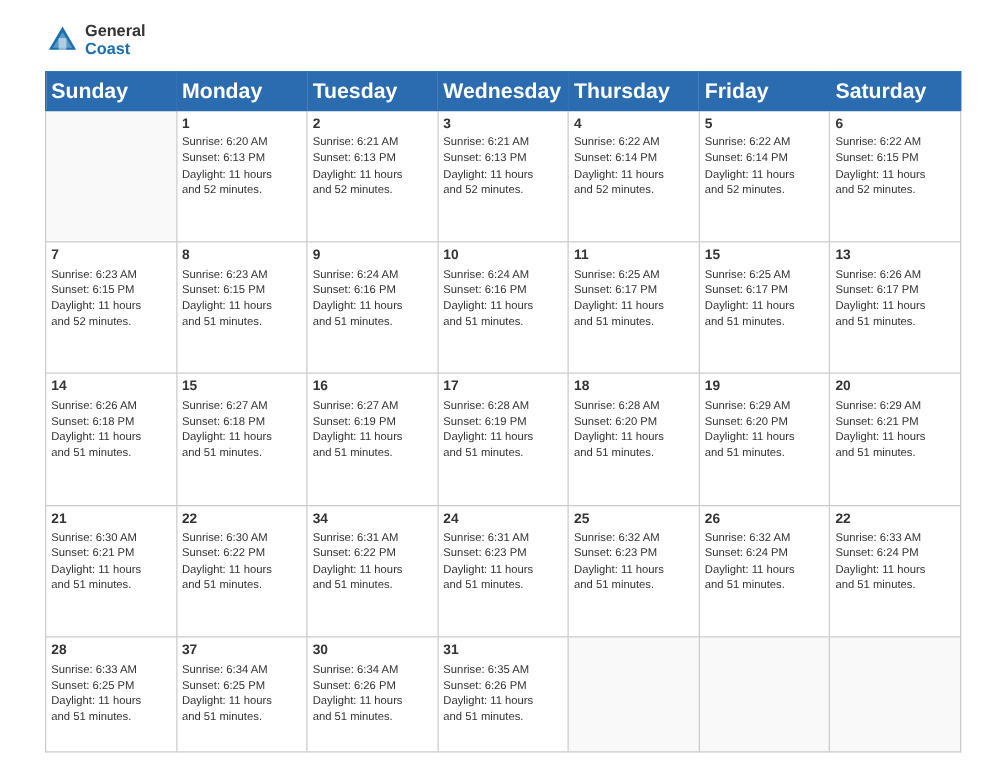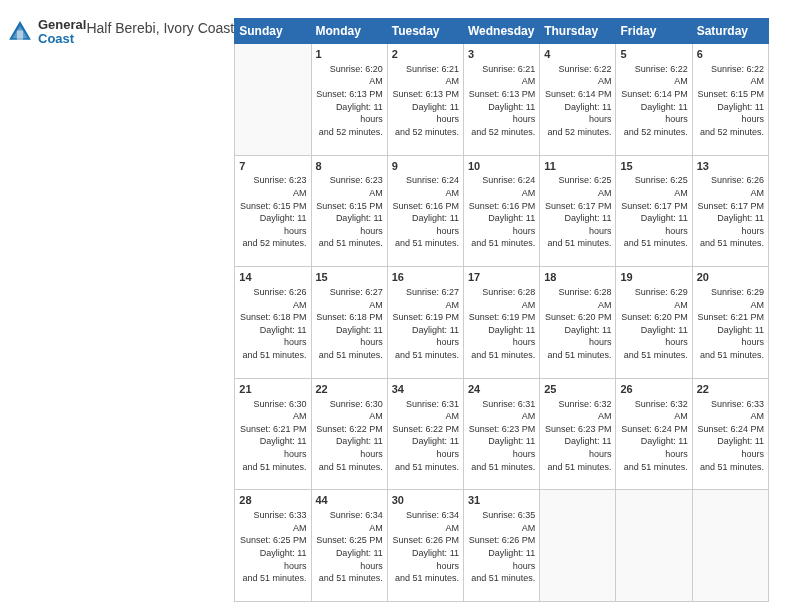--- a/index.html
+++ b/index.html
@@ -6,22 +6,23 @@
     body {
       font-family: Arial, sans-serif;
       background: #fff;
       width: 792px;
       height: 612px;
       overflow: hidden;
     }
     .page {
       width: 789px;
       height: 612px;
-      padding: 18px 20px 10px 6px;
+      padding: 18px 20px 10px 36px;
       display: flex;
+      flex-direction: column;
     }
     .header {
       display: flex;
       justify-content: space-between;
       align-items: flex-start;
       margin-bottom: 10px;
     }
     .logo {
       display: flex;
       align-items: center;
@@ -56,21 +57,21 @@
     }
     .calendar {
       border: 1px solid #ccc;
       border-collapse: collapse;
       width: 100%;
       flex: 1;
     }
     .calendar th {
       background: #2b6cb0;
       color: #fff;
-      font-size: 12px;
+      font-size: 17px;
       font-weight: bold;
       padding: 5px 4px;
       text-align: left;
       border: 1px solid #2b6cb0;
     }
     .calendar td {
       border: 1px solid #ccc;
       vertical-align: top;
       padding: 3px 4px;
       width: calc(100% / 7);
@@ -81,21 +82,20 @@
     .day-num {
       font-size: 11px;
       font-weight: bold;
       display: block;
       margin-bottom: 1px;
     }
     .day-info {
       color: #333;
       font-size: 9px;
       line-height: 1.4;
-      text-align: right;
     }
     .empty-cell {
       background: #f9f9f9;
     }
     tr { height: auto; }
     .cal-row td { height: 92px; }
     .cal-row-last td { height: 80px; }
   </style>
 </head>
 <body>
@@ -107,21 +107,20 @@
         <polygon points="18,4 32,28 4,28" fill="#1a6faf"></polygon>
         <polygon points="18,10 28,26 8,26" fill="#fff" opacity="0.3"></polygon>
         <rect x="14" y="16" width="8" height="12" fill="#fff" opacity="0.5"></rect>
       </svg>
       <div class="logo-text">
         <span class="logo-general">General</span>
         <span class="logo-blue">Coast</span>
       </div>
     </div>
     <div class="title-block">
-      <div class="location">Half Berebi, Ivory Coast</div>
     </div>
   </div>
 
   <table class="calendar">
     <thead>
       <tr>
         <th>Sunday</th>
         <th>Monday</th>
         <th>Tuesday</th>
         <th>Wednesday</th>
@@ -331,21 +330,21 @@
         </tr>
         <tr class="cal-row-last">
           <td>
             <span class="day-num">28</span>
             <div class="day-info" style="white-space: pre-line;">Sunrise: 6:33 AM
 Sunset: 6:25 PM
 Daylight: 11 hours
 and 51 minutes.</div>
           </td>
           <td>
-            <span class="day-num">44</span>
+            <span class="day-num">37</span>
             <div class="day-info" style="white-space: pre-line;">Sunrise: 6:34 AM
 Sunset: 6:25 PM
 Daylight: 11 hours
 and 51 minutes.</div>
           </td>
           <td>
             <span class="day-num">30</span>
             <div class="day-info" style="white-space: pre-line;">Sunrise: 6:34 AM
 Sunset: 6:26 PM
 Daylight: 11 hours

